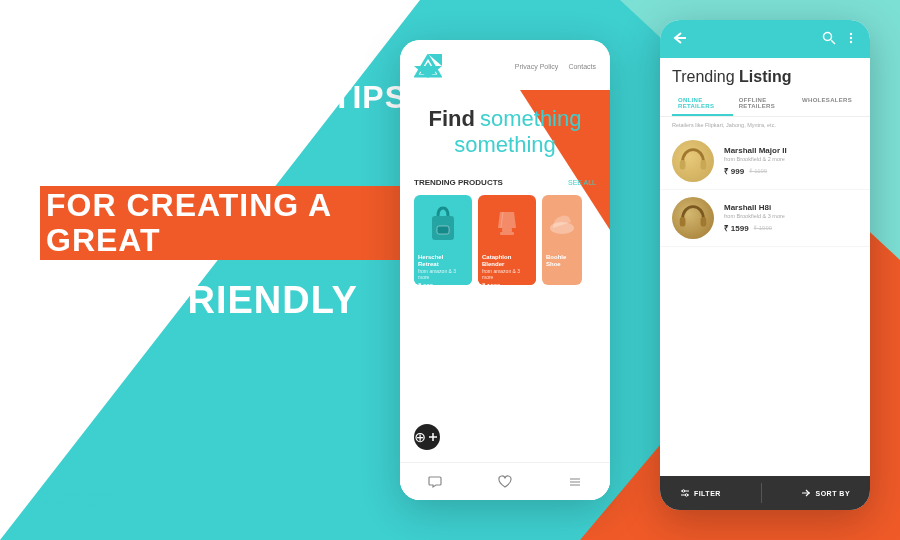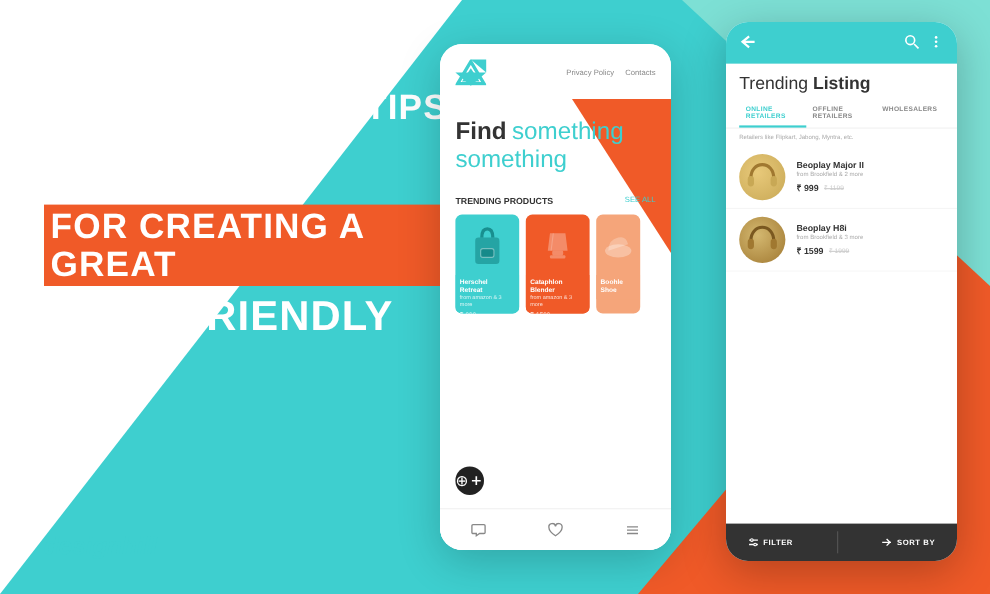--- a/index.html
+++ b/index.html
@@ -106,21 +106,21 @@
       padding: 2px 6px;
       color: #fff;
     }
 
     .headline-line3 {
       font-size: 38px;
       font-weight: 900;
       letter-spacing: 1px;
       display: block;
       color: #fff;
-      margin-top: 4px;
+      margin-top: 16px;
     }
 
     .headline-line4 {
       font-size: 38px;
       font-weight: 900;
       letter-spacing: 1px;
       display: block;
       color: #fff;
     }
 
@@ -222,20 +222,21 @@
     .pl-search-area {
       padding: 20px 14px 10px;
       position: relative;
       z-index: 2;
     }
 
     .pl-search-label {
       font-size: 18px;
       font-weight: 400;
       color: #333;
+      text-align: center;
     }
 
     .pl-search-label span.find {
       font-weight: 700;
       color: #333;
     }
 
     .pl-search-label span.something {
       color: #3ecfcf;
     }
@@ -732,40 +733,40 @@
 
       <div class="pr-product-item">
         <div class="pr-product-img-circle hp-gold">
           <svg class="hp-img" viewBox="0 0 38 38">
             <path d="M8 20 C8 12 13 7 19 7 C25 7 30 12 30 20" fill="none" stroke="#a07830" stroke-width="3"></path>
             <rect x="5" y="18" width="6" height="10" rx="3" fill="#c8a855"></rect>
             <rect x="27" y="18" width="6" height="10" rx="3" fill="#c8a855"></rect>
           </svg>
         </div>
         <div class="pr-product-details">
-          <div class="pr-product-name">Beoplay Major II</div>
+          <div class="pr-product-name">Marshall Major II</div>
           <div class="pr-product-sub">from Brookfield &amp; 2 more</div>
           <div class="pr-product-price-row">
             <span class="pr-price">₹ 999</span>
             <span class="pr-price-old">₹ 1199</span>
           </div>
         </div>
       </div>
 
 
       <div class="pr-product-item">
         <div class="pr-product-img-circle hp-gold" style="background: radial-gradient(circle at 40% 40%, #d4b870, #a07830);">
           <svg class="hp-img" viewBox="0 0 38 38">
             <path d="M8 20 C8 12 13 7 19 7 C25 7 30 12 30 20" fill="none" stroke="#7a5820" stroke-width="3"></path>
             <rect x="5" y="18" width="6" height="10" rx="3" fill="#a07830"></rect>
             <rect x="27" y="18" width="6" height="10" rx="3" fill="#a07830"></rect>
           </svg>
         </div>
         <div class="pr-product-details">
-          <div class="pr-product-name">Beoplay H8i</div>
+          <div class="pr-product-name">Marshall H8i</div>
           <div class="pr-product-sub">from Brookfield &amp; 3 more</div>
           <div class="pr-product-price-row">
             <span class="pr-price">₹ 1599</span>
             <span class="pr-price-old">₹ 1999</span>
           </div>
         </div>
       </div>
 
     </div>
 

